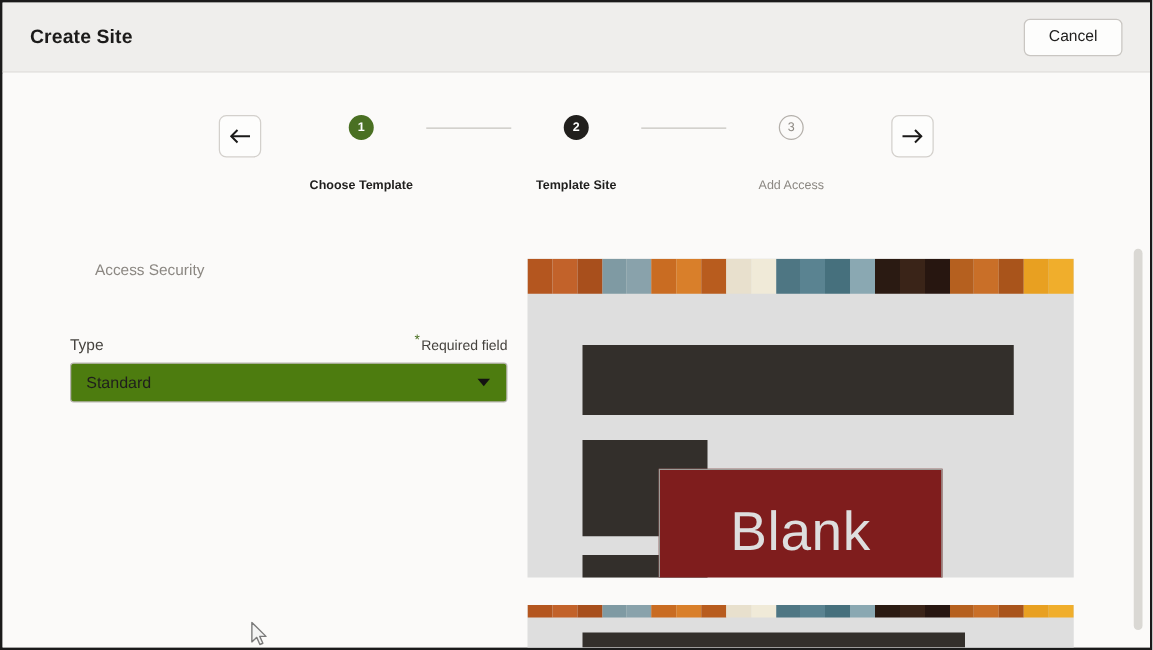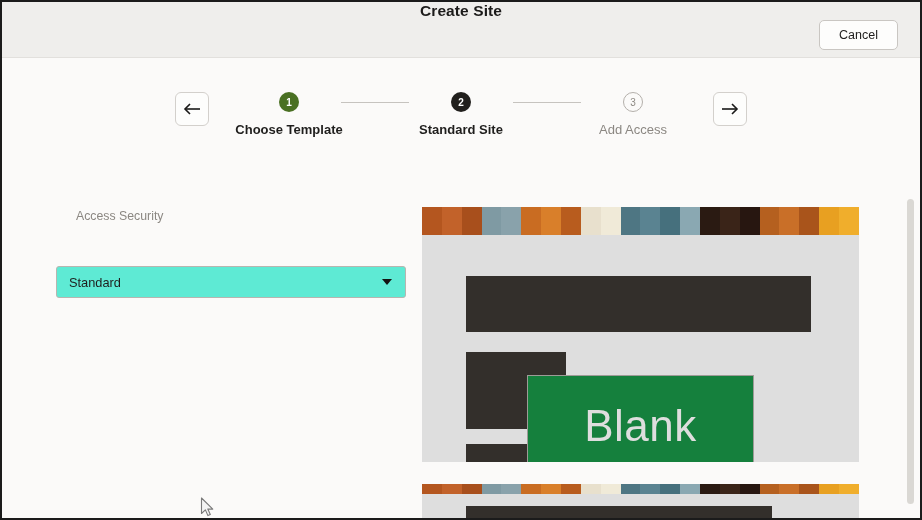--- a/index.html
+++ b/index.html
@@ -24,21 +24,20 @@
   
   .header {
     position: absolute;
     top: 0; left: 0; right: 0;
     height: 56px;
     background: #efeeec;
     border-bottom: 1px solid #e2e0dd;
     display: flex;
     align-items: center;
     padding: 0 22px;
-    flex-direction: column;
   }
   .header-title {
     font-size: 15.5px;
     font-weight: bold;
     color: #1c1b1a;
     letter-spacing: .1px;
   }
   .header-actions {
     margin-left: auto;
     display: flex;
@@ -119,22 +118,22 @@
   }
   .step-circle.done { background: #4a7023; }
   .step-circle.current { background: #211f1d; }
   .step-circle.todo {
     background: transparent;
     border: 1.3px solid #b4b0ab;
     color: #8d8983;
     font-weight: normal;
   }
   .step-label {
-    margin-top: 10px;
-    font-size: 13px;
+    margin-top: 31px;
+    font-size: 10px;
     font-weight: bold;
     color: #1f1e1d;
     white-space: nowrap;
   }
   .step-label.muted {
     font-weight: normal;
     color: #8b8782;
   }
   .connector {
     height: 1.5px;
@@ -199,21 +198,21 @@
   }
   .req-star {
     color: #4a7023;
     font-size: 11px;
     vertical-align: super;
     margin-right: 1px;
   }
   .select-box {
     position: relative;
     height: 32px;
-    background: #5eead4;
+    background: #4d7c0f;
     border: 1px solid #b8b5b0;
     border-radius: 3px;
     display: flex;
     align-items: center;
     padding: 0 12px;
     cursor: pointer;
   }
   .select-value {
     font-size: 12.8px;
     color: #1f1e1d;
@@ -259,21 +258,21 @@
   
   .big .b1 { left: 10%; top: 16%; width: 79%; height: 22%; }
   .big .b2 { left: 10%; top: 46%; width: 23%; height: 30%; }
   .big .b3 { left: 10%; top: 82%; width: 23%; height: 24%; }
   .blank-overlay {
     position: absolute;
     left: 24%;
     top: 55%;
     width: 52%;
     height: 40%;
-    background: #15803d;
+    background: #7f1d1d;
     border: 1px solid #9e9b97;
     display: flex;
     align-items: center;
     justify-content: center;
   }
   .blank-text {
     font-size: 44px;
     color: #dedede;
     font-family: "Liberation Sans", sans-serif;
     letter-spacing: .5px;
@@ -334,21 +333,21 @@
 
         <div class="step">
           <div class="step-circle done">1</div>
           <div class="step-label">Choose Template</div>
         </div>
 
         <div class="connector"></div>
 
         <div class="step">
           <div class="step-circle current">2</div>
-          <div class="step-label">Standard Site</div>
+          <div class="step-label">Template Site</div>
         </div>
 
         <div class="connector"></div>
 
         <div class="step">
           <div class="step-circle todo">3</div>
           <div class="step-label muted">Add Access</div>
         </div>
 
       </div>
@@ -361,20 +360,24 @@
       </div>
 
     </div>
 
     <div class="left-panel">
 
       <div class="section-title">Access Security</div>
 
 
       <div class="field-block">
+        <div class="field-head">
+          <span class="field-label">Type</span>
+          <span class="required-note"><span class="req-star">*</span><span>Required field</span></span>
+        </div>
         <div class="select-box">
           <span class="select-value">Standard</span>
           <span class="caret"></span>
         </div>
       </div>
 
     </div>
 
     <div class="preview-area">
 

